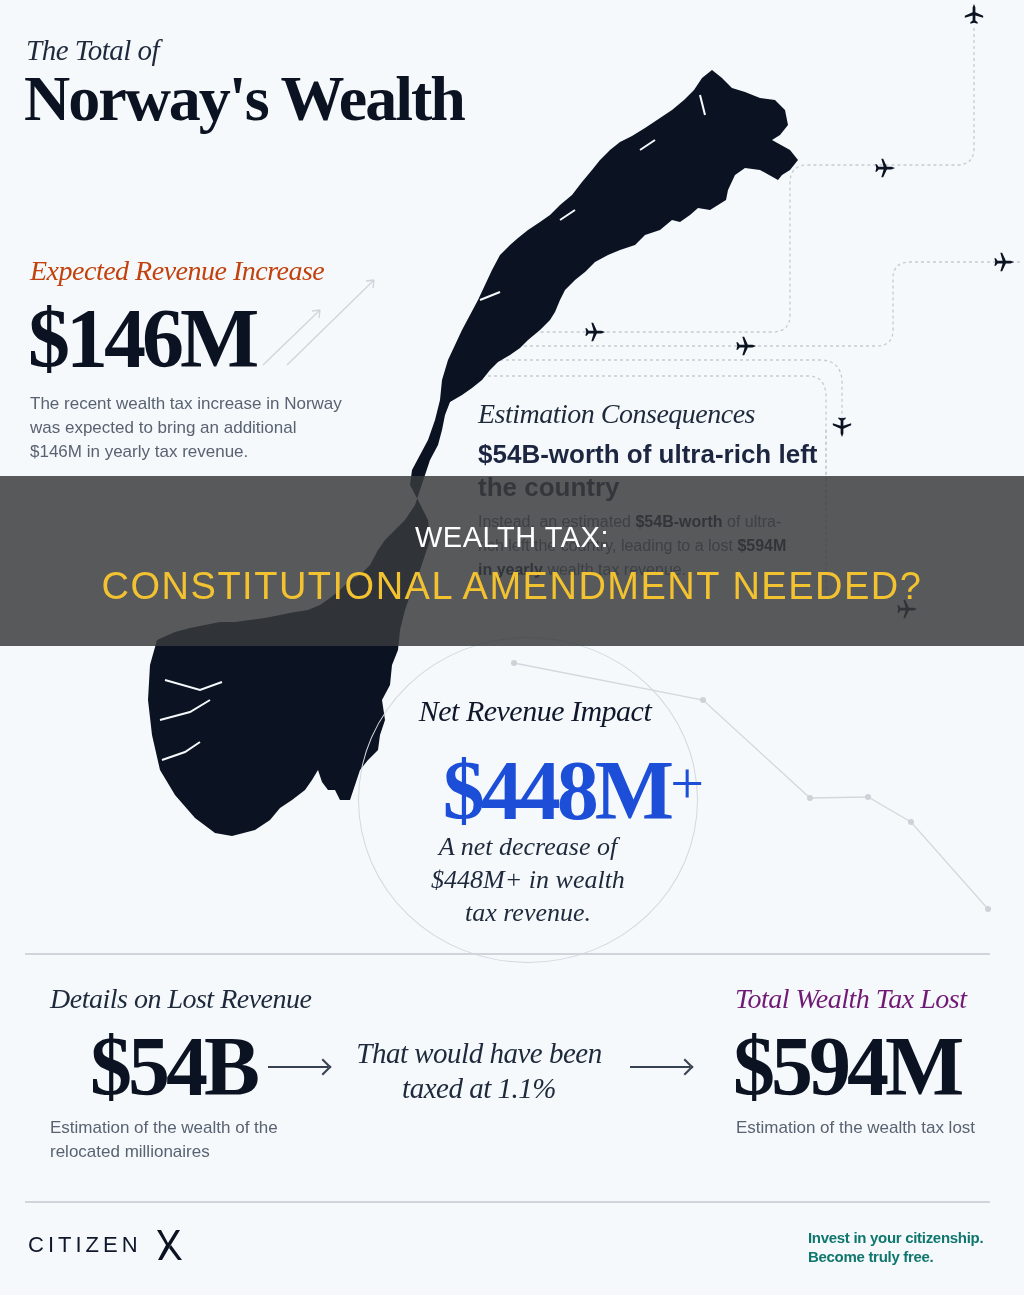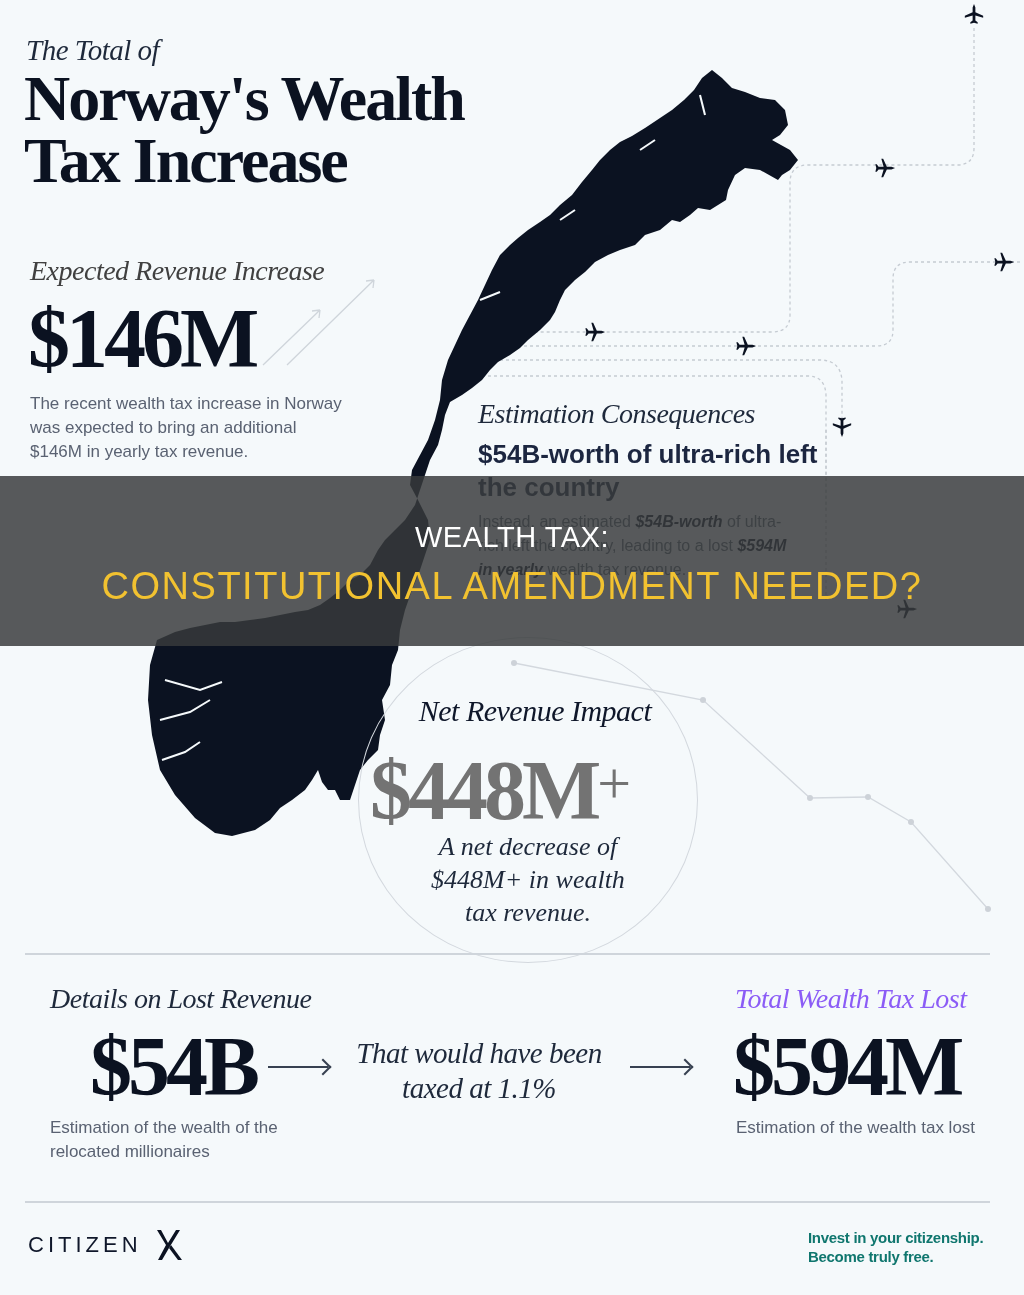--- a/index.html
+++ b/index.html
@@ -16,50 +16,50 @@
   .sans { font-family: "Liberation Sans", "DejaVu Sans", sans-serif; }
 
   
   .bg-svg { position: absolute; left: 0; top: 0; width: 1024px; height: 1295px; }
 
   
   .kicker { left: 26px; top: 34px; font-size: 29px; font-style: italic; color: #1e293b; letter-spacing: -0.5px; }
   .title { left: 24px; top: 68px; font-size: 64px; font-weight: bold; line-height: 62px; color: #0b1221; letter-spacing: -2px; }
 
   
-  .er-label { left: 30px; top: 255px; font-size: 28px; font-style: italic; color: #404040; letter-spacing: -0.5px; }
+  .er-label { left: 30px; top: 255px; font-size: 28px; font-style: italic; color: #c2410c; letter-spacing: -0.5px; }
   .er-value { left: 28px; top: 294px; font-size: 84px; font-weight: bold; color: #0b1221; letter-spacing: -4px; line-height: 90px; }
   .er-desc { left: 30px; top: 392px; width: 320px; font-size: 17px; line-height: 24px; color: #5a6272; }
 
   
   .uc-label { left: 478px; top: 398px; font-size: 28px; font-style: italic; color: #1e293b; letter-spacing: -0.5px; }
   .uc-headline { left: 478px; top: 438px; width: 340px; font-size: 26px; font-weight: bold; line-height: 33px; color: #1c2640; }
   .uc-desc { left: 478px; top: 510px; width: 310px; font-size: 16px; line-height: 24px; color: #5a6272; }
-  .uc-desc b { color: #0f172a; font-style: italic; }
+  .uc-desc b { color: #0f172a; }
 
   
   .circle { left: 358px; top: 637px; width: 340px; height: 326px; border: 1.5px solid #d3d8de; border-radius: 50%; }
   .nr-label { left: 380px; top: 694px; width: 310px; text-align: center; font-size: 30px; font-style: italic; color: #0f172a; letter-spacing: -0.5px; }
-  .nr-value { left: 370px; top: 738px; width: 330px; text-align: left; font-size: 84px; font-weight: bold; color: #737373; letter-spacing: -4px; line-height: 90px; }
+  .nr-value { left: 370px; top: 738px; width: 330px; text-align: right; font-size: 84px; font-weight: bold; color: #1d4ed8; letter-spacing: -4px; line-height: 90px; }
   .nr-value .plus { font-weight: normal; font-size: 60px; vertical-align: 16px; }
   .nr-desc { left: 420px; top: 830px; width: 216px; text-align: center; font-size: 26px; font-style: italic; line-height: 33px; color: #1e293b; }
 
   .divider { left: 25px; width: 965px; height: 2px; background: #cfd5db; }
 
   
   .lr-label { left: 50px; top: 983px; font-size: 28px; font-style: italic; color: #1e293b; letter-spacing: -0.5px; }
   .lr-value { left: 50px; top: 1022px; font-size: 84px; font-weight: bold; color: #0b1221; letter-spacing: -4px; line-height: 90px; margin-left: 40px; }
   .lr-desc { left: 50px; top: 1116px; width: 260px; font-size: 17px; line-height: 24px; color: #5a6272; }
 
   .arrow { height: 2px; background: #374151; }
   .arrow::after { content: ""; position: absolute; right: -1px; top: -5px; width: 10px; height: 10px; border-top: 2px solid #374151; border-right: 2px solid #374151; transform: rotate(45deg); }
 
   .mid-text { left: 352px; top: 1036px; width: 254px; text-align: center; font-size: 29px; font-style: italic; line-height: 35px; color: #1e293b; letter-spacing: -0.5px; }
 
-  .tl-label { left: 735px; top: 983px; font-size: 28px; font-style: italic; color: #8b5cf6; letter-spacing: -0.5px; }
+  .tl-label { left: 735px; top: 983px; font-size: 28px; font-style: italic; color: #701a75; letter-spacing: -0.5px; }
   .tl-value { left: 733px; top: 1022px; font-size: 84px; font-weight: bold; color: #0b1221; letter-spacing: -4px; line-height: 90px; }
   .tl-desc { left: 736px; top: 1116px; width: 240px; font-size: 17px; line-height: 24px; color: #5a6272; }
 
   
   .logo { left: 28px; top: 1228px; display: flex; align-items: center; gap: 12px; }
   .logo-text { font-size: 22px; letter-spacing: 4px; color: #0f172a; }
   .tagline { left: 808px; top: 1228px; font-size: 15px; font-weight: bold; line-height: 19px; color: #0f766e; letter-spacing: -0.3px; }
 
   
   .overlay { left: 0; top: 476px; width: 1024px; height: 170px; background: rgba(56,58,60,0.84); }
@@ -135,21 +135,20 @@
 <svg class="plane" style="left:831px;top:416px" viewBox="0 0 24 24">
     <path fill="#0b1221" transform="rotate(180 12 12)" d="M12 1 L13.5 5 V10 L22 14 V16 L13.5 13.5 V19 L16 21 V22.5 L12 21.5 L8 22.5 V21 L10.5 19 V13.5 L2 16 V14 L10.5 10 V5 Z"></path>
   </svg>
 <svg class="plane" style="left:896px;top:598px" viewBox="0 0 24 24">
     <path fill="#0b1221" transform="rotate(90 12 12)" d="M12 1 L13.5 5 V10 L22 14 V16 L13.5 13.5 V19 L16 21 V22.5 L12 21.5 L8 22.5 V21 L10.5 19 V13.5 L2 16 V14 L10.5 10 V5 Z"></path>
   </svg>
 
 <div class="abs serif kicker">The Total of</div>
 <div class="abs serif title">
   <div>Norway's Wealth</div>
-  <div>Tax Increase</div>
 </div>
 
 <div class="abs serif er-label">Expected Revenue Increase</div>
 <div class="abs serif er-value">$146M</div>
 <div class="abs sans er-desc">The recent wealth tax increase in Norway was expected to bring an additional $146M in yearly tax revenue.</div>
 
 <div class="abs serif uc-label">Estimation Consequences</div>
 <div class="abs sans uc-headline">$54B-worth of ultra-rich left the country</div>
 <div class="abs sans uc-desc"><span>Instead, an estimated </span><b>$54B-worth</b><span> of ultra-rich left the country, leading to a lost </span><b>$594M in yearly</b><span> wealth tax revenue.</span></div>
 

